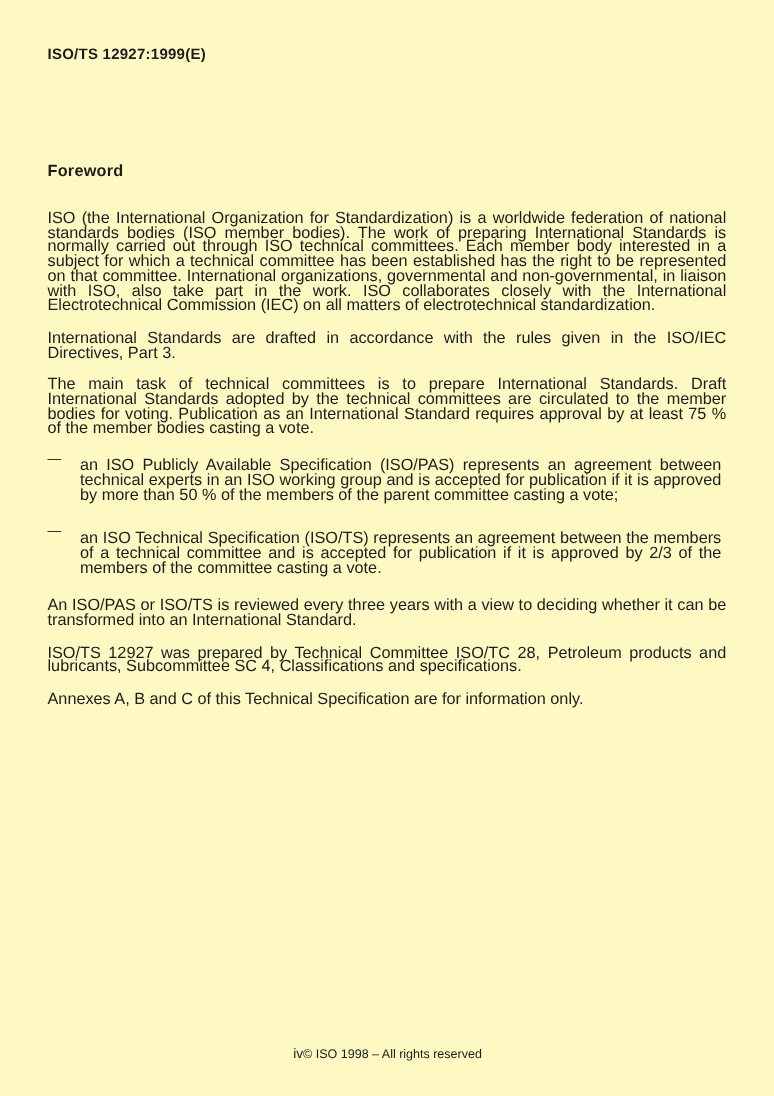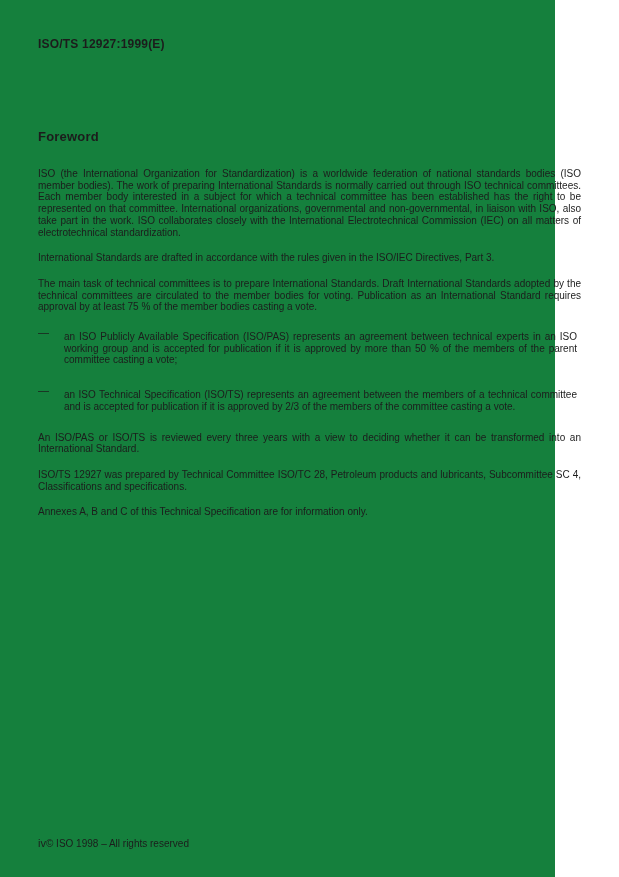--- a/index.html
+++ b/index.html
@@ -8,23 +8,23 @@
     font-family: "Liberation Sans", sans-serif;
     color: #1c1c1c;
     width: 619px;
     height: 877px;
     position: relative;
     overflow: hidden;
   }
   .page {
     position: absolute;
     top: 0; left: 0;
-    width: 555px;
+    width: 619px;
     height: 877px;
-    background: #15803d;
+    background: #fef9c3;
   }
   .doc-header {
     position: absolute;
     top: 34px;
     left: 38px;
     right: 38px;
   }
   .header-ref {
     font-size: 12px;
     font-weight: bold;
@@ -36,21 +36,21 @@
     left: 38px;
     width: 543px;
   }
   .section-title {
     font-size: 13px;
     font-weight: bold;
     margin: 0 0 24px 0;
     letter-spacing: 0.2px;
   }
   .content p {
-    font-size: 10px;
+    font-size: 13px;
     line-height: 11.7px;
     text-align: justify;
     margin: 0 0 14px 0;
   }
   .bullet {
     display: flex;
     margin: 0 0 15px 0;
   }
   .bullet .dash {
     flex: 0 0 22px;
@@ -61,21 +61,21 @@
     flex: 1;
     margin: 4px;
   }
   .italic { }
   .doc-footer {
     position: absolute;
     top: 837px;
     left: 38px;
     right: 37px;
     display: flex;
-    justify-content: flex-start;
+    justify-content: center;
     align-items: baseline;
   }
   .page-number { font-size: 11px; }
   .copyright { font-size: 10px; }
 </style>
 </head>
 <body>
 
 <div class="page">
 

